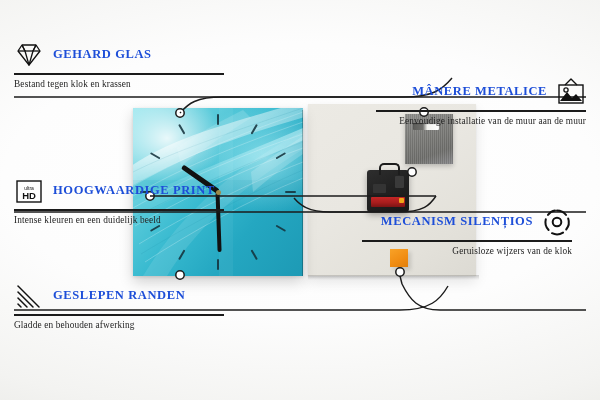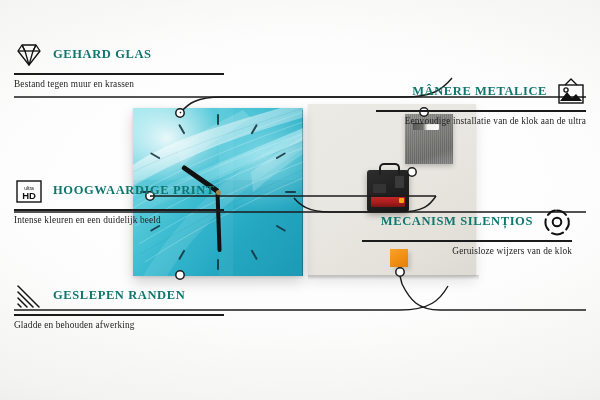--- a/index.html
+++ b/index.html
@@ -102,21 +102,21 @@
   
   #leaders{position:absolute;inset:0;pointer-events:none;}
 
   
   .callout{position:absolute;width:210px;}
   .callout.left{text-align:left;}
   .callout.right{text-align:right;margin-top:37px;}
   .head{display:flex;align-items:center;gap:9px;}
   .callout.right .head{flex-direction:row-reverse;}
   .title{
-    font-size:12.5px;font-weight:700;letter-spacing:.6px;color:#0f766e;
+    font-size:12.5px;font-weight:700;letter-spacing:.6px;color:#1d4ed8;
     line-height:13.5px;text-transform:uppercase;
   }
   .rule{height:1.5px;background:#1b1b1b;margin:3px 0 4px;}
   .desc{
     font-size:9.3px;line-height:11.6px;color:#242424;letter-spacing:.15px;
   }
   .ico{width:30px;height:30px;flex:0 0 30px;display:block;}
 </style>
 </head>
 <body>
@@ -247,21 +247,21 @@
         <g fill="none" stroke="#111" stroke-width="1.3" stroke-linejoin="round">
           <path d="M4,11 L15,25 L26,11 L22,5 L8,5 Z"></path>
           <path d="M4,11 L26,11"></path>
           <path d="M8,5 L11,11 L15,25 L19,11 L22,5"></path>
           <path d="M11,11 L8,5 M19,11 L22,5"></path>
         </g>
       </svg>
       <div class="title">GEHARD GLAS</div>
     </div>
     <div class="rule"></div>
-    <div class="desc">Bestand tegen muur en krassen</div>
+    <div class="desc">Bestand tegen klok en krassen</div>
   </div>
 
   <div class="callout left" style="left:14px;top:176px;">
     <div class="head">
       <svg class="ico" viewBox="0 0 30 30">
         <rect x="3" y="5" width="24" height="21" fill="none" stroke="#111" stroke-width="1.4"></rect>
         <text x="15" y="14" font-family="Liberation Sans, sans-serif" font-size="5" text-anchor="middle" fill="#111">ultra</text>
         <text x="15" y="23" font-family="Liberation Sans, sans-serif" font-size="9.5" font-weight="bold" text-anchor="middle" fill="#111">HD</text>
       </svg>
       <div class="title">HOOGWAARDIGE PRINT</div>
@@ -290,21 +290,21 @@
     <div class="head">
       <svg class="ico" viewBox="0 0 30 30">
         <rect x="3" y="8" width="24" height="18" fill="none" stroke="#111" stroke-width="1.4"></rect>
         <path d="M9,8 L15,2 L21,8" fill="none" stroke="#111" stroke-width="1.4" stroke-linejoin="round"></path>
         <path d="M4,24 L11,15 L16,21 L20,17 L26,24 Z" fill="#111"></path>
         <circle cx="10" cy="13" r="2.1" fill="none" stroke="#111" stroke-width="1.3"></circle>
       </svg>
       <div class="title">MÂNERE METALICE</div>
     </div>
     <div class="rule"></div>
-    <div class="desc">Eenvoudige installatie van de klok aan de ultra</div>
+    <div class="desc">Eenvoudige installatie van de muur aan de muur</div>
   </div>
 
   <div class="callout right" style="left:362px;top:170px;">
     <div class="head">
       <svg class="ico" viewBox="0 0 30 30">
         <g fill="none" stroke="#111" stroke-width="2" stroke-linecap="round">
           <path d="M15,3.5 a11.5,11.5 0 0 1 9.0,4.4"></path>
           <path d="M26.2,11.5 a11.5,11.5 0 0 1 -2.0,11.0"></path>
           <path d="M21.0,25.6 a11.5,11.5 0 0 1 -11.0,0.6"></path>
           <path d="M6.6,23.0 a11.5,11.5 0 0 1 -2.8,-10.8"></path>

